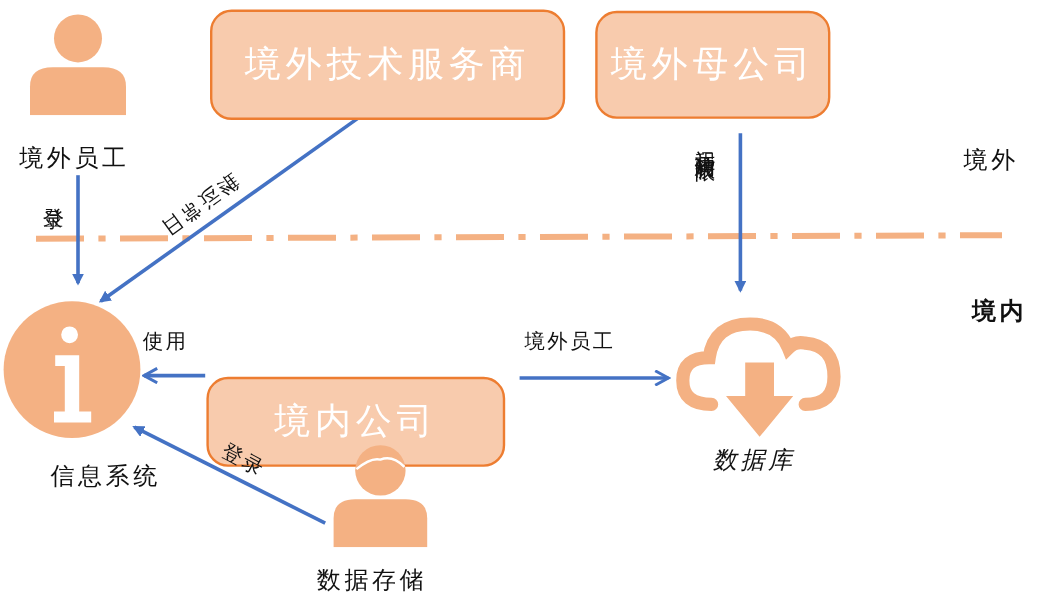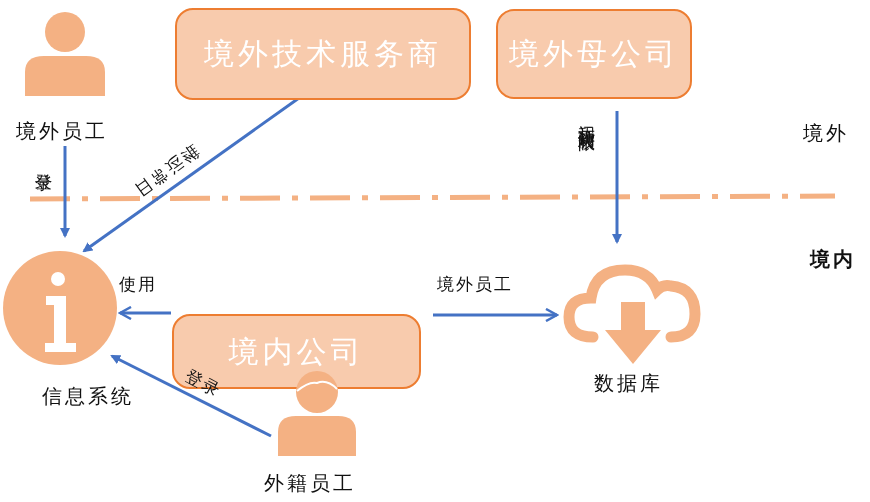--- a/index.html
+++ b/index.html
@@ -49,34 +49,34 @@
   <circle cx="41" cy="22" r="20" fill="#f4b183"></circle>
   <path d="M1,86 L1,62 Q1,46 20,46 L62,46 Q81,46 81,62 L81,86 Z" fill="#f4b183"></path>
 </svg>
 <div class="lbl" style="left:16px; top:118px;">境外员工</div>
 
 <svg class="icon" style="left:277px; top:369px;" width="80" height="87" viewBox="0 0 80 87">
   <circle cx="40" cy="23" r="21" fill="#f4b183"></circle>
   <path d="M20,22 Q32,12 40,14 Q50,10 60,20" fill="none" stroke="#ffffff" stroke-width="2"></path>
   <path d="M1,87 L1,63 Q1,47 19,47 L61,47 Q79,47 79,63 L79,87 Z" fill="#f4b183"></path>
 </svg>
-<div class="lbl" style="left:264px; top:470px;">外籍员工</div>
+<div class="lbl" style="left:264px; top:470px;">数据存储</div>
 
 <svg class="icon" style="left:2px; top:250px;" width="116" height="116" viewBox="0 0 116 116">
   <circle cx="58" cy="58" r="57" fill="#f4b183"></circle>
   <circle cx="56" cy="29" r="7" fill="#ffffff"></circle>
   <path d="M44,46 L64,46 L64,93 L74,93 L74,102 L43,102 L43,93 L52,93 L52,55 L44,55 Z" fill="#ffffff"></path>
 </svg>
 <div class="lbl" style="left:6px; top:383px;margin-left:36px;">信息系统</div>
 
 <svg class="icon" style="left:563px; top:262px;" width="140" height="106" viewBox="0 0 140 106">
   <path d="M30,75 Q6,75 6,55 Q6,36 28,36 Q32,8 62,8 Q86,8 94,28 Q100,22 108,24 Q132,26 132,52 Q132,75 108,75" fill="none" stroke="#f4b183" stroke-width="11" stroke-linecap="round"></path>
   <path d="M58,40 L82,40 L82,68 L98,68 L70,102 L42,68 L58,68 Z" fill="#f4b183"></path>
 </svg>
-<div class="lbl" style="left:594px; top:370px;">数据库</div>
+<div class="lbl" style="left:594px; top:370px;font-style:italic;">数据库</div>
 
 <div class="lbl" style="left:803px; top:120px;">境外</div>
 <div class="lbl" style="left:810px; top:246px;font-weight:bold;">境内</div>
 
 <div class="vert" style="left:34px; top:160px;">登录</div>
 <div class="small" style="left:130px; top:158px; transform:rotate(-36deg) scaleX(-1) rotate(180deg); transform-origin:center; writing-mode:horizontal-tb;">日常运维</div>
 <div class="vert" style="left:577px; top:112px;">远程访问权限</div>
 <div class="small" style="left:119px; top:273px;font-family:Liberation Serif, serif;">使用</div>
 <div class="small" style="left:437px; top:273px;">境外员工</div>
 <div class="small" style="left:184px; top:372px; transform:rotate(28deg); transform-origin:center;">登录</div>

